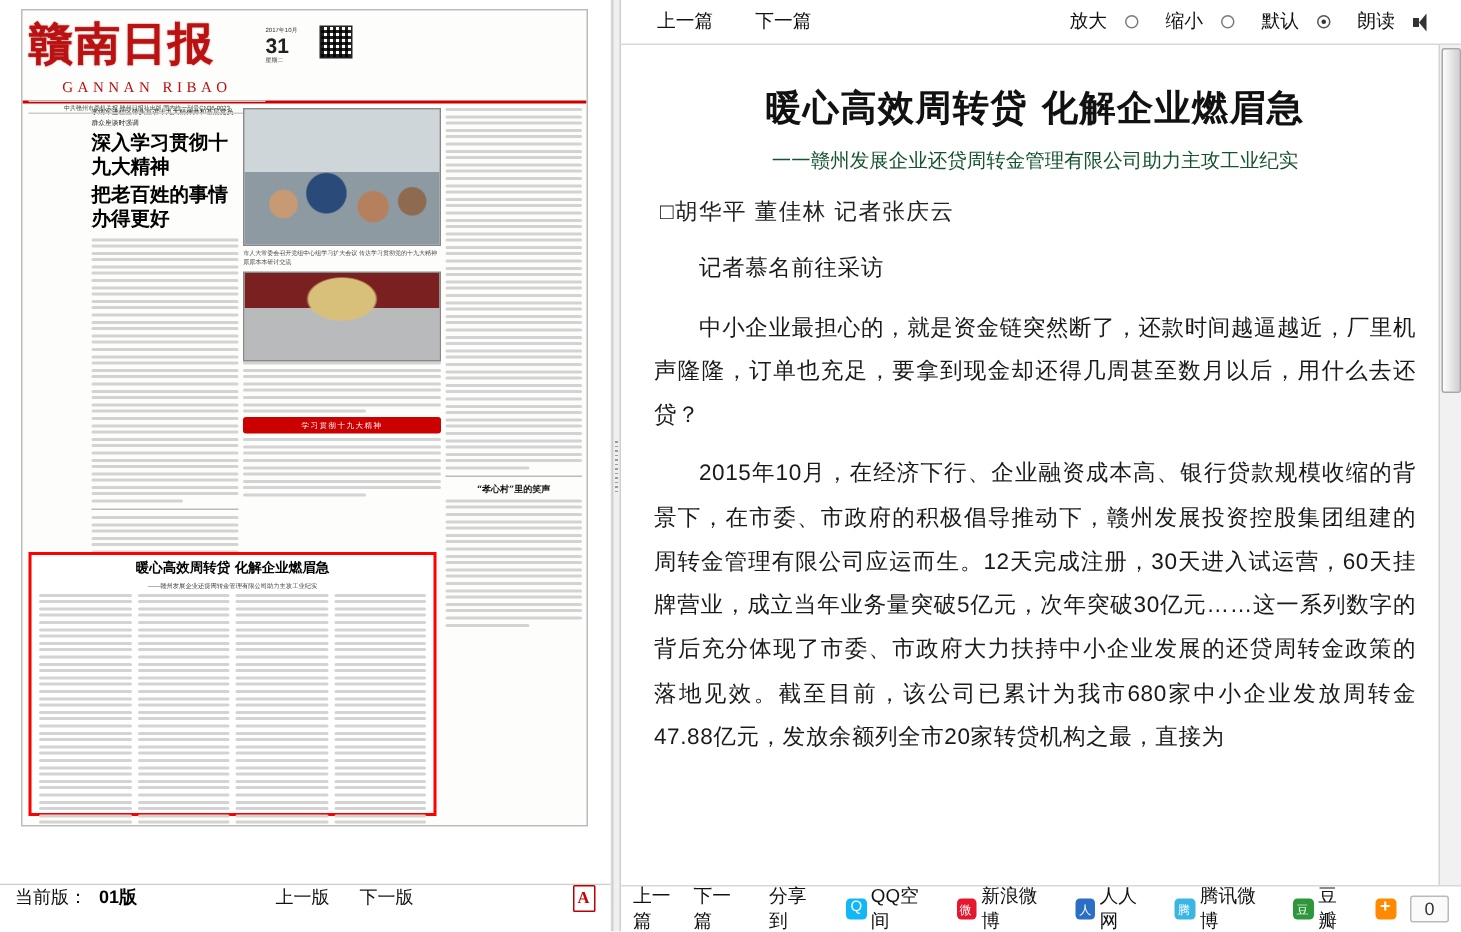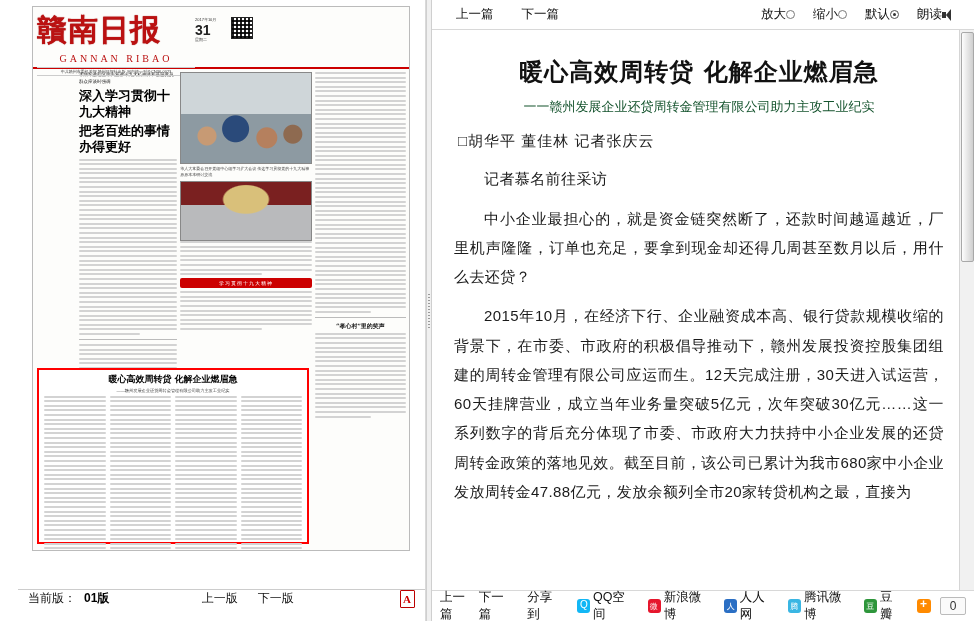--- a/index.html
+++ b/index.html
@@ -8,21 +8,20 @@
     width: 974px; height: 621px;
     overflow: hidden;
     font-family: "Liberation Sans", sans-serif;
     background: #ffffff;
   }
   .page {
     position: relative;
     width: 974px; height: 621px;
     display: flex;
     background: #fff;
-    padding-left: 18px;
   }
 
   
   .left-pane {
     width: 408px;
     height: 621px;
     position: relative;
     background: #fff;
     border-right: 1px solid #d9d9d9;
     display: flex;
@@ -300,21 +299,21 @@
     padding: 0 10px;
     font-size: 12.5px;
     color: #111;
     background: #fff;
   }
   .rt-toolbar .tb-link { padding: 0 14px; cursor: pointer; }
   .rt-toolbar .spacer { flex: 1; }
   .tb-item {
     display: flex;
     align-items: center;
-    gap: 0;
+    gap: 12px;
     padding: 0 9px;
     cursor: pointer;
   }
   .radio-dot {
     width: 9px; height: 9px;
     border: 1px solid #7a7a7a;
     border-radius: 50%;
     background: #fff;
     display: inline-block;
   }

